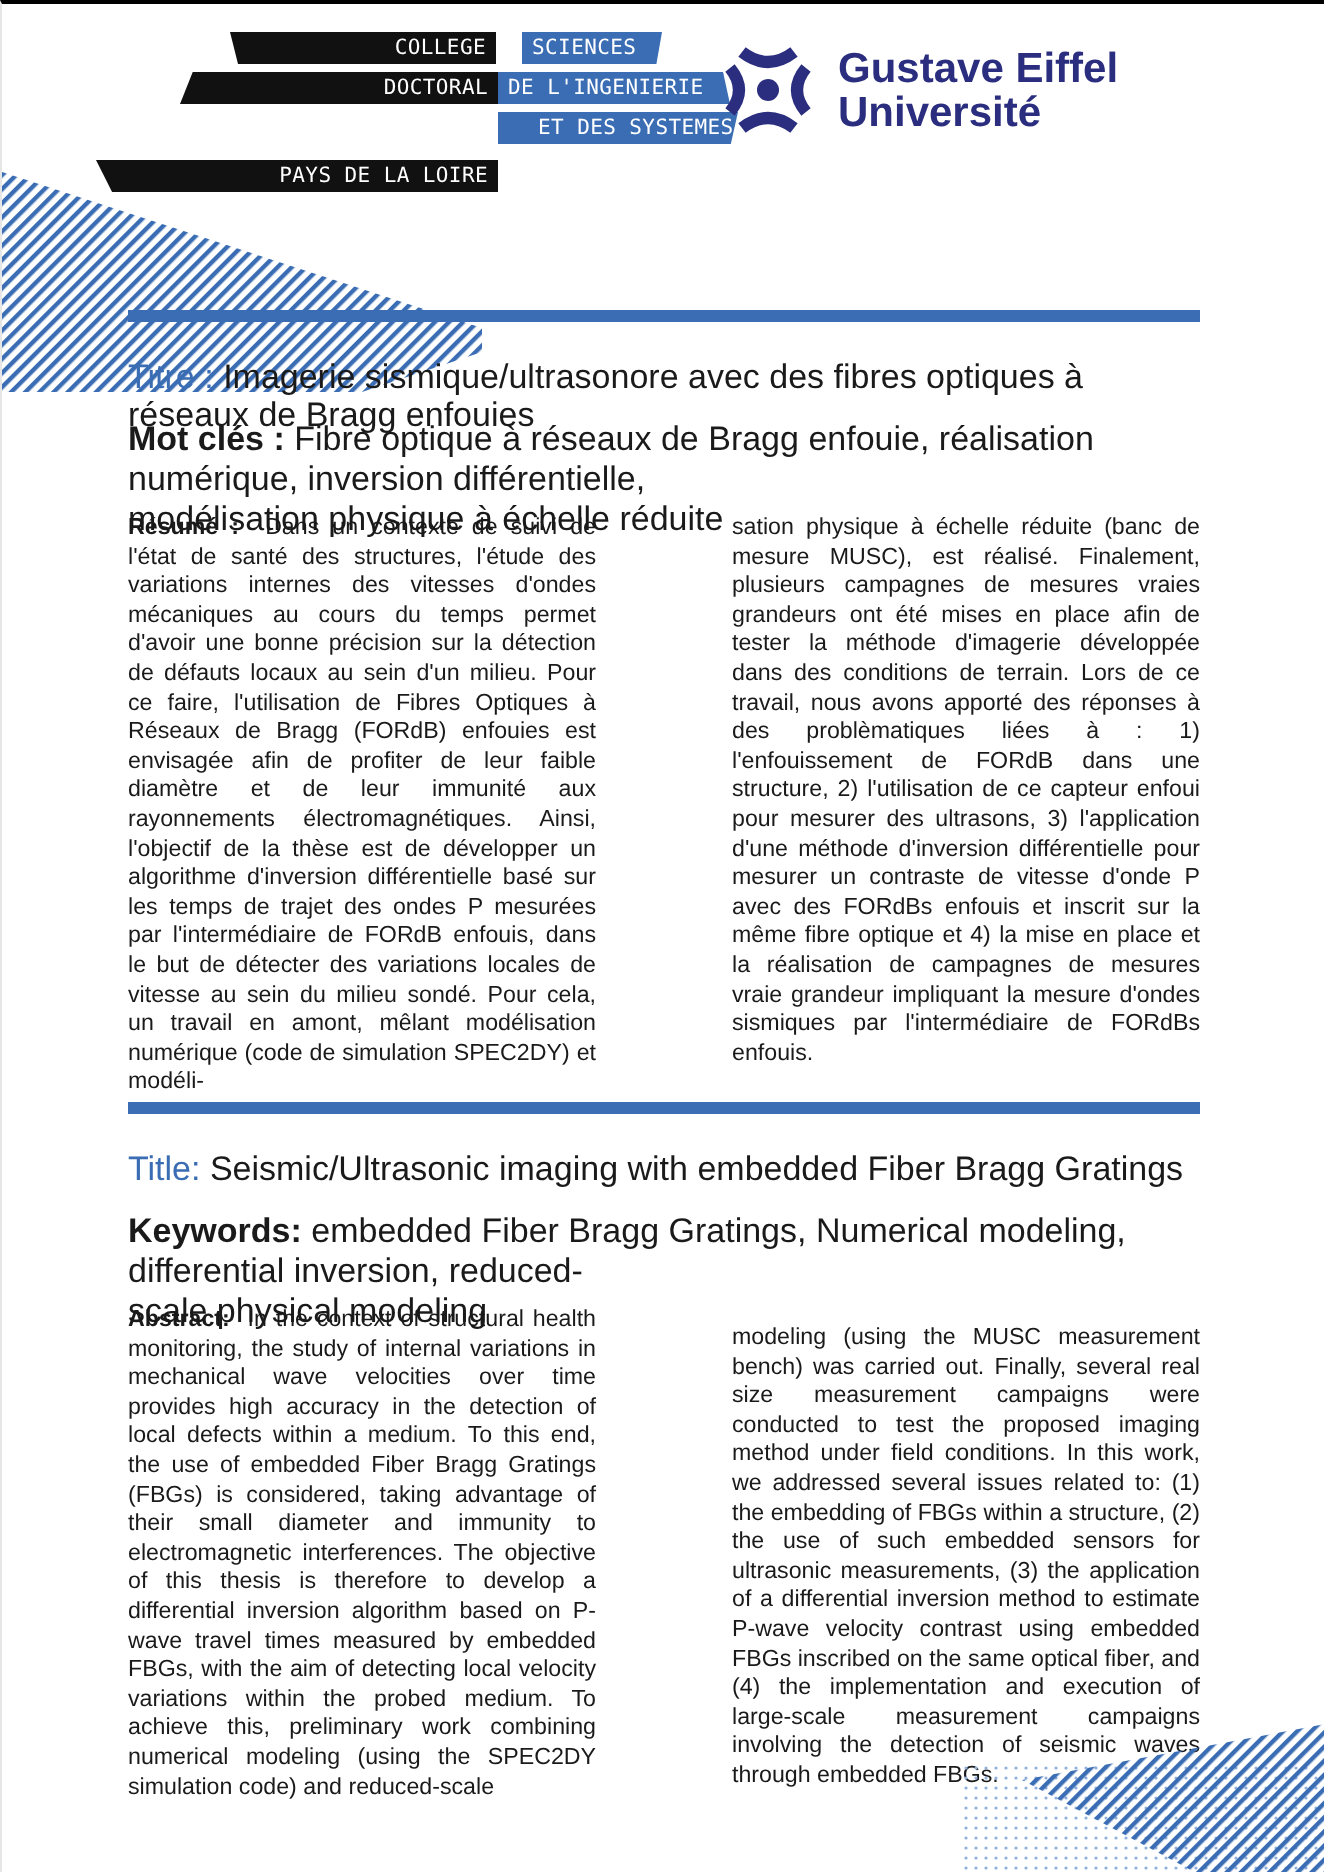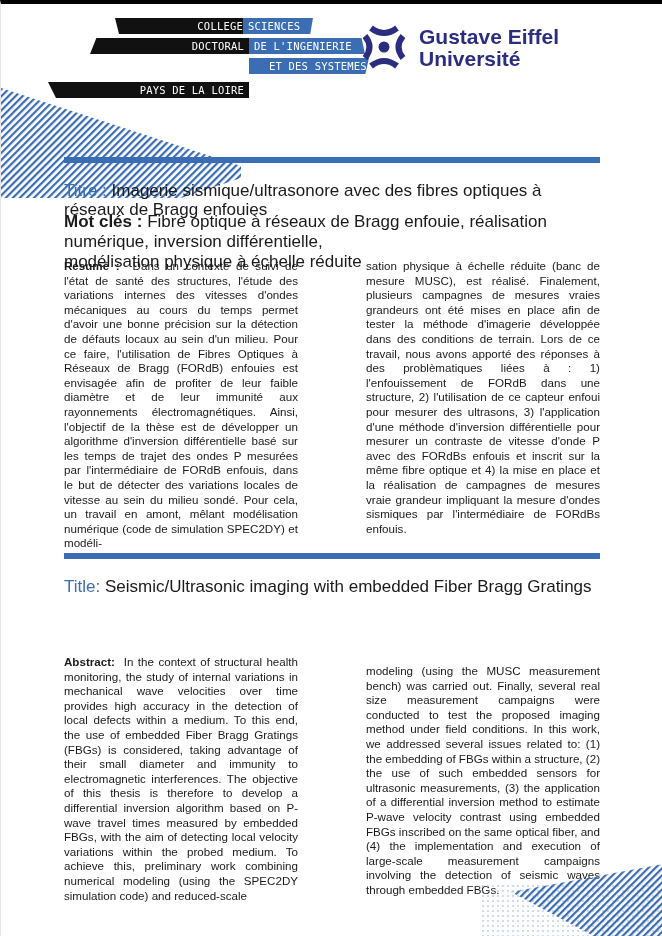--- a/index.html
+++ b/index.html
@@ -1,19 +1,19 @@
 <!DOCTYPE html>
 <html><head>
   <meta charset="utf-8">
   <style>
     * { margin: 0; padding: 0; box-sizing: border-box; }
     html, body { width: 662px; height: 936px; background: #ffffff; overflow: hidden; }
     body { position: relative; font-family: "Liberation Sans", sans-serif; color: #1a1a1a; }
 
-    .page { position: absolute; left: 0; top: 0; width: 662px; height: 936px; background: #fff; border-top: 4px solid #000000; border-left: 1px solid #e6e6e6; }
+    .page { position: absolute; left: 0; top: 0; width: 662px; height: 936px; background: #fff; border-top: 2px solid #000000; border-left: 1px solid #e6e6e6; }
 
     
     .college { position: absolute; left: 44px; top: 14px; font-family: "DejaVu Sans Mono", monospace; font-size: 10.5px; letter-spacing: 0.2px; }
     .crow { position: absolute; height: 16px; line-height: 16px; white-space: nowrap; }
     .cleft { position: absolute; top: 0; height: 16px; background: #111; color: #fff; text-align: right; padding-right: 5px; }
     .cright { position: absolute; top: 0; height: 16px; background: #3a6db3; color: #fff; padding-left: 5px; }
     .r1 .cleft { left: 70px; width: 133px; clip-path: polygon(0 0, 100% 0, 100% 100%, 3% 100%); }
     .r1 .cright { left: 134px; width: 70px; }
     .r2 .cleft { left: 45px; width: 132px; clip-path: polygon(4% 0, 100% 0, 100% 100%, 0 100%); }
     .r3 .cleft { left: 3px; width: 174px; clip-path: polygon(0 0, 100% 0, 100% 100%, 4% 100%); margin-top: 24px; }
@@ -46,21 +46,21 @@
       <pattern id="hp" width="5" height="5" patternUnits="userSpaceOnUse" patternTransform="rotate(45)">
         <rect width="2.2" height="5" fill="#3a6db3"></rect>
       </pattern>
     </defs>
     <polygon points="0,0 240,78 240,90 180,110 0,110" fill="url(#hp)"></polygon>
   </svg>
 
   <div class="college">
     <div class="crow r1" style="top:0;">
       <div class="cleft">COLLEGE</div>
-      <div class="cright" style="left:198px; width:70px; clip-path:polygon(0 0,100% 0,96% 100%,0 100%);">SCIENCES</div>
+      <div class="cright" style="left:216px; width:70px; clip-path:polygon(0 0,100% 0,96% 100%,0 100%);">SCIENCES</div>
     </div>
     <div class="crow r2" style="top:20px;">
       <div class="cleft" style="left:45px; width:159px;">DOCTORAL</div>
       <div class="cright" style="left:204px; width:116px; clip-path:polygon(0 0,97% 0,100% 100%,0 100%);">DE L'INGENIERIE</div>
     </div>
     <div class="crow r3" style="top:40px;">
       <div class="cleft" style="left:3px; width:201px;">PAYS DE LA LOIRE</div>
       <div class="cright" style="left:204px; width:120px; clip-path:polygon(0 0,100% 0,97% 100%,0 100%);padding-left:20px;">ET DES SYSTEMES</div>
     </div>
   </div>
@@ -98,20 +98,25 @@
   <div class="col" style="left:365px; top:255px;">
     <span>sation physique à échelle réduite (banc de mesure MUSC), est réalisé. Finalement, plusieurs campagnes de mesures vraies grandeurs ont été mises en place afin de tester la méthode d'imagerie développée dans des conditions de terrain. Lors de ce travail, nous avons apporté des réponses à des problèmatiques liées à : 1) l'enfouissement de FORdB dans une structure, 2) l'utilisation de ce capteur enfoui pour mesurer des ultrasons, 3) l'application d'une méthode d'inversion différentielle pour mesurer un contraste de vitesse d'onde P avec des FORdBs enfouis et inscrit sur la même fibre optique et 4) la mise en place et la réalisation de campagnes de mesures vraie grandeur impliquant la mesure d'ondes sismiques par l'intermédiaire de FORdBs enfouis.</span>
   </div>
 
   <div class="rule" style="top:549px;"></div>
 
   <div class="meta-line" style="top:573px;">
     <span class="meta-label-blue">Title:</span>
     <span>Seismic/Ultrasonic imaging with embedded Fiber Bragg Gratings</span>
   </div>
+  <div class="meta-line" style="top:604px; line-height:20px;">
+    <span class="meta-label">Keywords:</span>
+    <span>embedded Fiber Bragg Gratings, Numerical modeling, differential inversion, reduced-</span><br>
+    <span>scale physical modeling</span>
+  </div>
 
   <div class="col" style="left:63px; top:651px;">
     <b>Abstract:</b>&nbsp;
     <span>In the context of structural health monitoring, the study of internal variations in mechanical wave velocities over time provides high accuracy in the detection of local defects within a medium. To this end, the use of embedded Fiber Bragg Gratings (FBGs) is considered, taking advantage of their small diameter and immunity to electromagnetic interferences. The objective of this thesis is therefore to develop a differential inversion algorithm based on P-wave travel times measured by embedded FBGs, with the aim of detecting local velocity variations within the probed medium. To achieve this, preliminary work combining numerical modeling (using the SPEC2DY simulation code) and reduced-scale</span>
   </div>
   <div class="col" style="left:365px; top:660px;">
     <span>modeling (using the MUSC measurement bench) was carried out. Finally, several real size measurement campaigns were conducted to test the proposed imaging method under field conditions. In this work, we addressed several issues related to: (1) the embedding of FBGs within a structure, (2) the use of such embedded sensors for ultrasonic measurements, (3) the application of a differential inversion method to estimate P-wave velocity contrast using embedded FBGs inscribed on the same optical fiber, and (4) the implementation and execution of large-scale measurement campaigns involving the detection of seismic waves through embedded FBGs.</span>
   </div>
 
   <svg class="hatch-bottom" viewBox="0 0 182 76">

